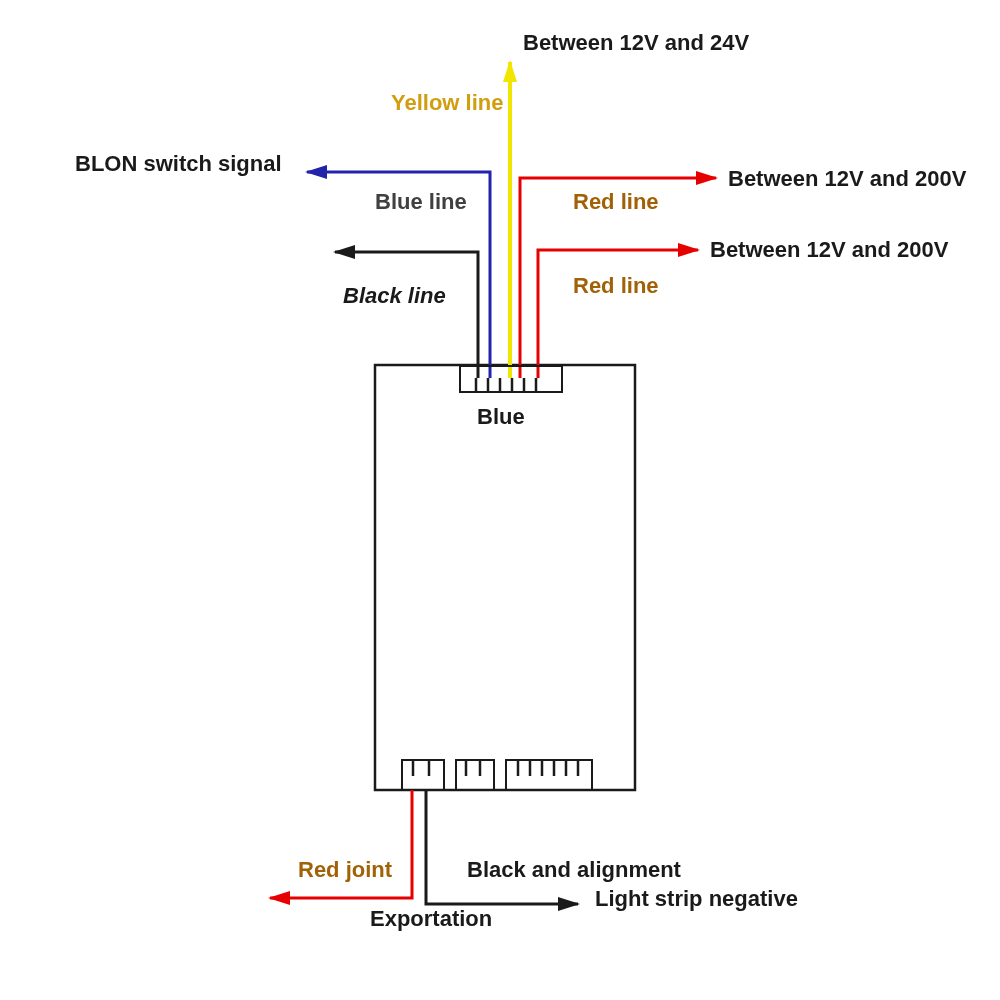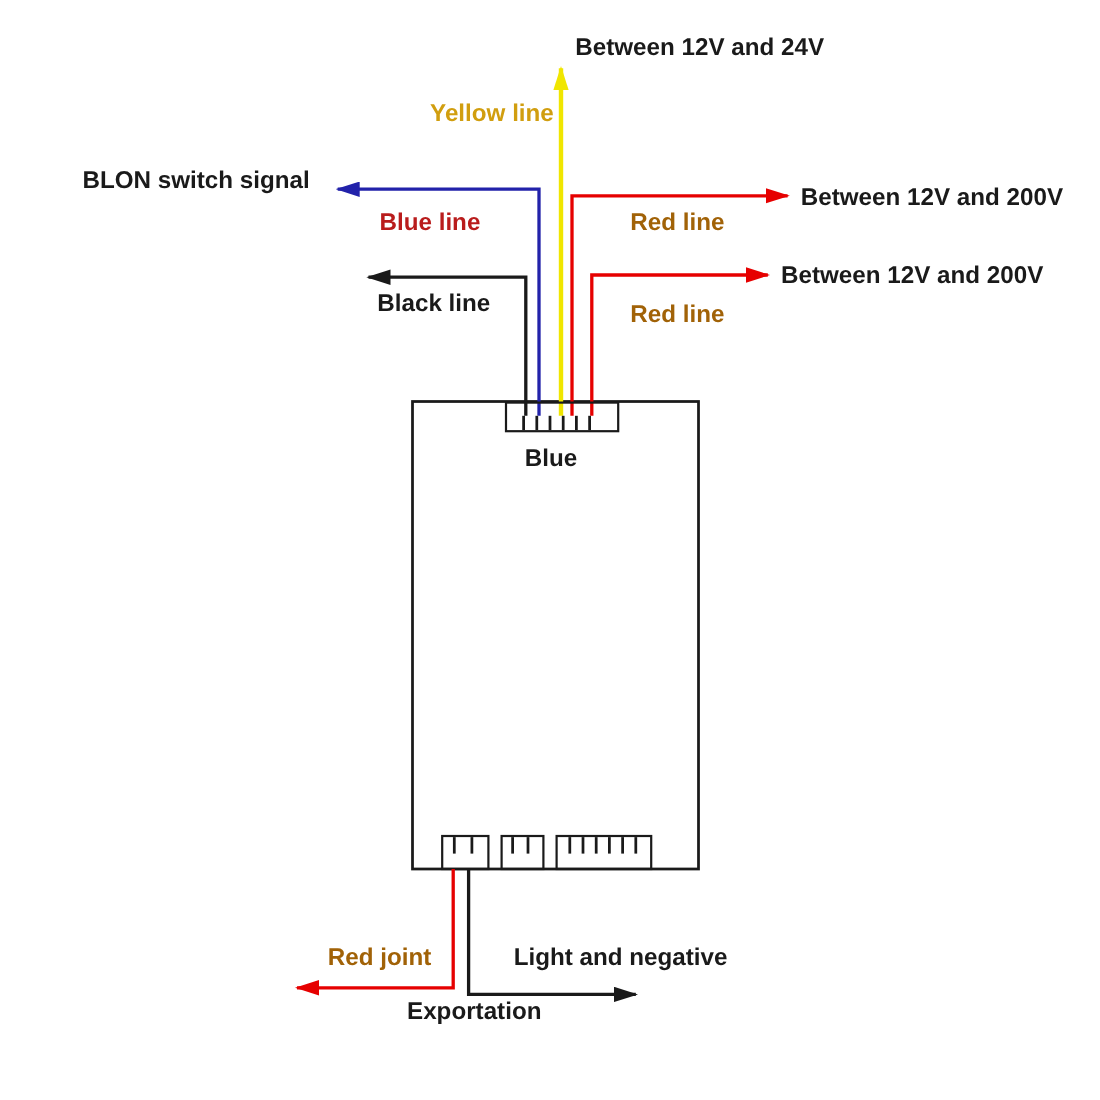--- a/index.html
+++ b/index.html
@@ -16,21 +16,21 @@
   .lbl {
     position: absolute;
     font-family: "Liberation Sans", sans-serif;
     font-size: 22px;
     font-weight: 600;
     line-height: 1.1;
     color: #1a1a1a;
     white-space: nowrap;
   }
   .yellow-text { color: #d19e0f; margin-left: 13px; }
-  .blue-text   { color: #b91c1c; }
+  .blue-text   { color: #404040; margin-left: 30px; }
   .red-text    { color: #a16207; }
 </style>
 </head>
 <body>
 
 <div class="canvas">
 
   <svg width="1000" height="1000" viewBox="0 0 1000 1000">
     <defs>
       <marker id="arrow-yellow" markerUnits="userSpaceOnUse" markerWidth="22" markerHeight="14" viewBox="0 0 22 14" refX="20" refY="7" orient="auto">
@@ -96,29 +96,30 @@
   <span class="lbl yellow-text" style="left:378px; top:91px;">Yellow line</span>
 
   <span class="lbl" style="left:75px; top:152px;">BLON switch signal</span>
 
   <span class="lbl blue-text" style="left:345px; top:190px;">Blue line</span>
 
   <span class="lbl red-text" style="left:573px; top:190px;">Red line</span>
 
   <span class="lbl" style="left:728px; top:167px;">Between 12V and 200V</span>
 
-  <span class="lbl" style="left:343px; top:264px;">Black line</span>
+  <span class="lbl" style="left:343px; top:284px;font-style:italic;">Black line</span>
 
   <span class="lbl red-text" style="left:573px; top:274px;">Red line</span>
 
   <span class="lbl" style="left:710px; top:238px;">Between 12V and 200V</span>
 
   <span class="lbl" style="left:477px; top:405px;">Blue</span>
 
   <span class="lbl red-text" style="left:298px; top:858px;">Red joint</span>
 
 
-  <span class="lbl" style="left:467px; top:858px;">Light and negative</span>
+  <span class="lbl" style="left:467px; top:858px;">Black and alignment</span>
 
+  <span class="lbl" style="left:595px; top:887px;">Light strip negative</span>
 
   <span class="lbl" style="left:370px; top:907px;">Exportation</span>
 
 </div>
 
 </body></html>

